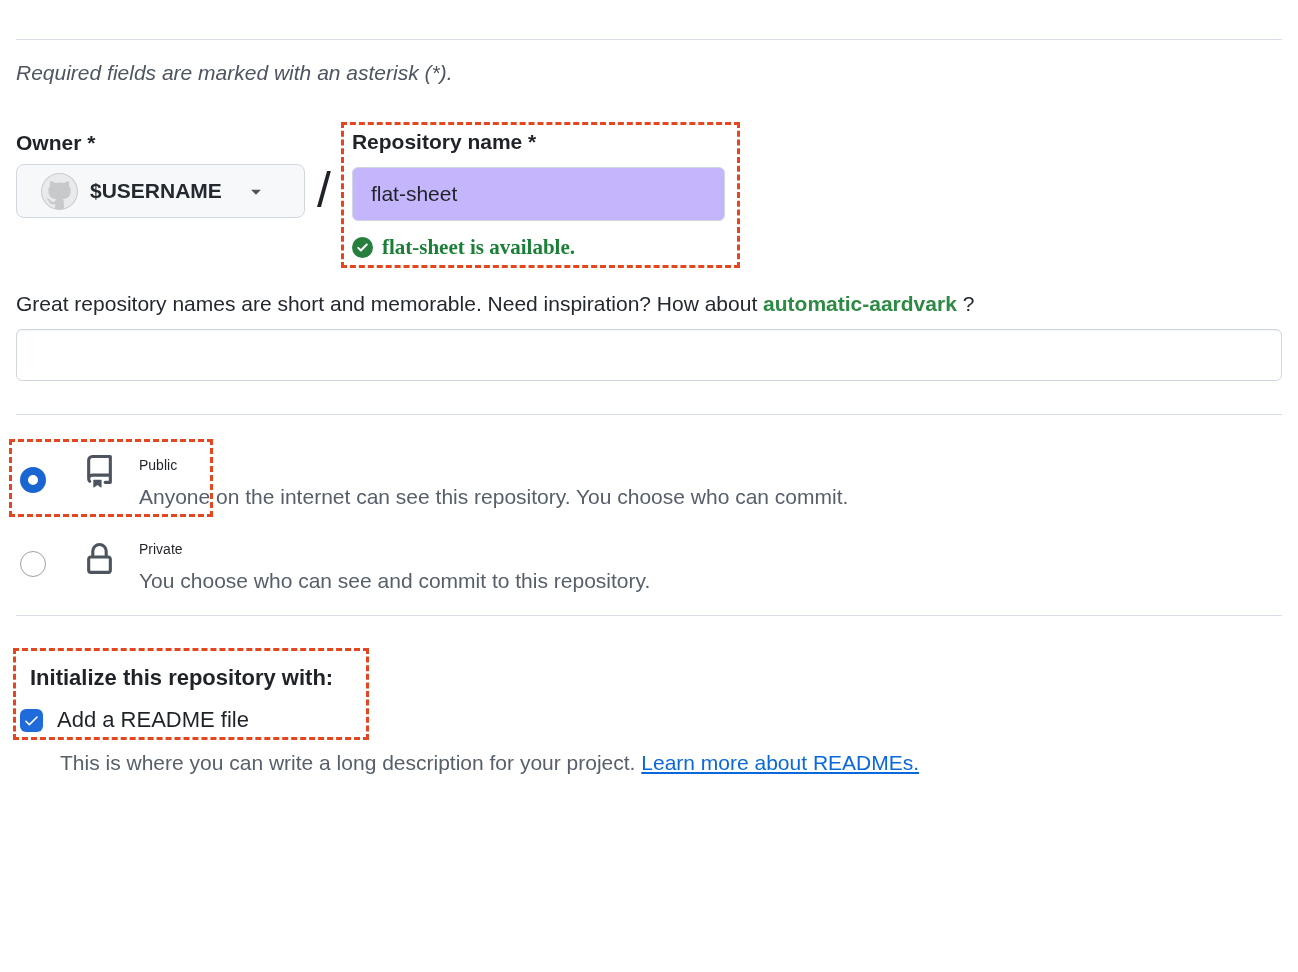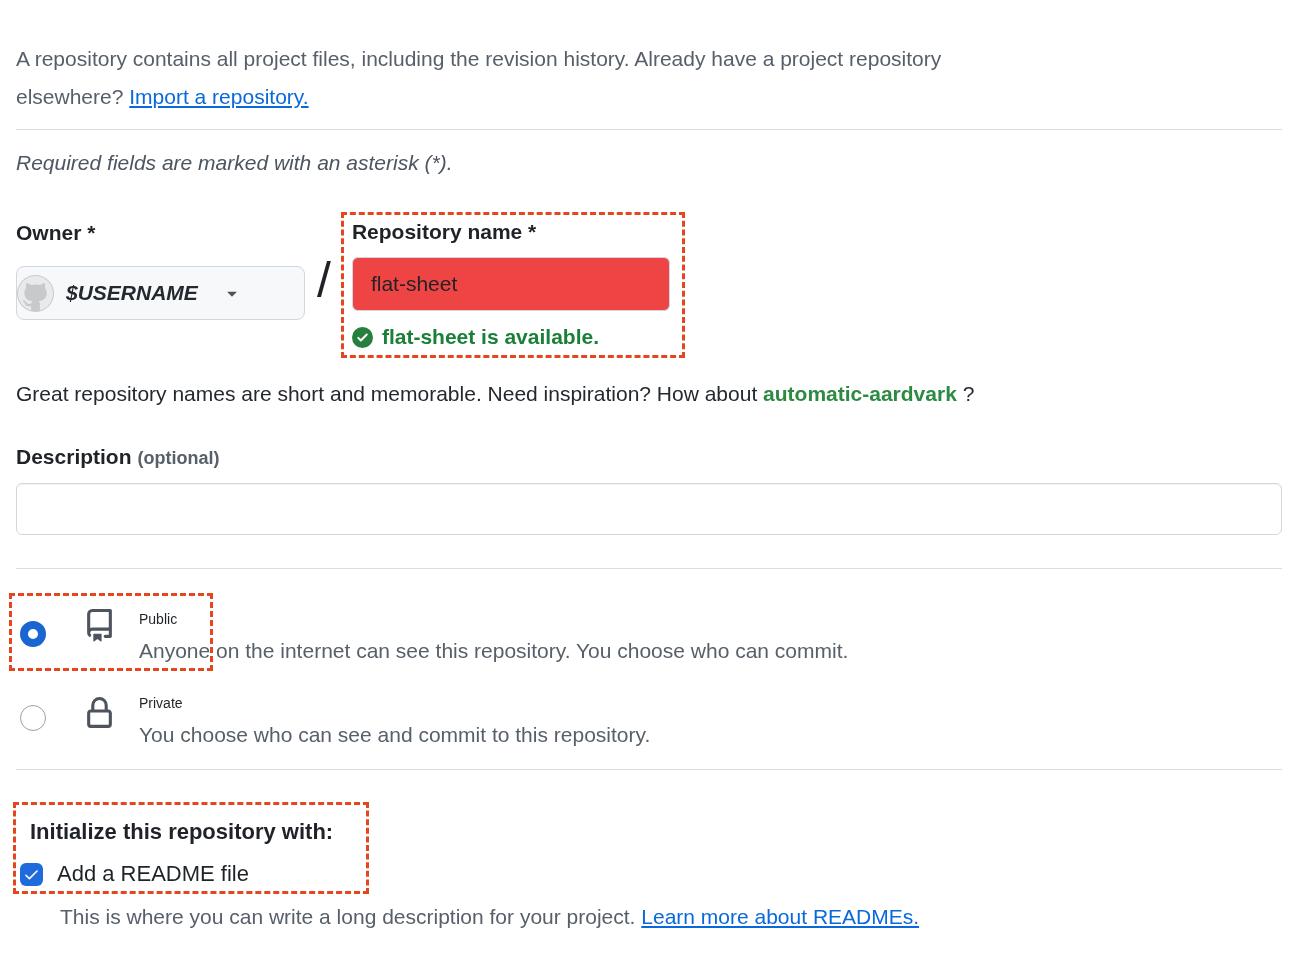--- a/index.html
+++ b/index.html
@@ -28,50 +28,50 @@
   .required-note {
     margin: 20px 0 0 0; font-style: italic; font-size: 21px; line-height: 26px; color: #4d5560;
   }
 
   
   .owner-repo-row { display: flex; align-items: flex-start; margin-top: 36px; }
   .owner-col { padding-top: 8px; }
   .field-label {
     display: block; font-size: 21px; line-height: 26px; font-weight: 700; color: #1f2328;
   }
-  .owner-col .field-label { margin-bottom: 20px; }
+  .owner-col .field-label { margin-bottom: 8px; }
   .owner-select {
     width: 289px; height: 54px; background: #f6f8fa;
     border: 1px solid #d0d7de; border-radius: 8px;
-    display: flex; align-items: center; padding: 0 0; gap: 12px;
-    font-family: inherit; font-size: 21px; font-weight: 600; color: #24292f; cursor: pointer; font-style: italic;
+    display: flex; align-items: center; padding: 0 24px; gap: 12px;
+    font-family: inherit; font-size: 21px; font-weight: 600; color: #24292f; cursor: pointer;
   }
   .avatar {
     width: 37px; height: 37px; border-radius: 50%; background: #c7c9cb;
     display: inline-flex; align-items: center; justify-content: center; flex: 0 0 auto;
   }
   .caret-down { margin-left: 12px; flex: 0 0 auto; }
   .slash-separator {
     font-size: 50px; line-height: 56px; font-weight: 300; color: #1f2328;
     margin: 40px 10px 0 12px;
   }
 
   
   .annotation-dashed { border: 3px dashed #e5461f; }
 
   .repo-box { padding: 4px 12px 6px 8px; }
   .repo-input {
-    display: block; width: 318px; height: 54px; margin-top: 12px;
+    display: block; width: 373px; height: 54px; margin-top: 12px;
     border: 1px solid #d0d7de; border-radius: 6px;
     font-family: inherit; font-size: 21px; color: #1f2328; padding: 0 18px;
-    outline: none; background: #ef4444;
+    outline: none; background: #c4b5fd;
   }
   .availability-row {
     display: flex; align-items: center; gap: 9px; margin-top: 14px;
-    font-size: 21px; font-weight: 700; color: #1a7f37; line-height: 24px;
+    font-size: 21px; font-weight: 700; color: #1a7f37; line-height: 24px; font-family: Liberation Serif, serif;
   }
 
   .suggestion { margin: 23px 0 0 0; font-size: 21px; line-height: 26px; color: #24292f; }
   .suggested-name { color: #2c8a43; font-weight: 700; }
 
   .desc-label-row { margin-top: 37px; font-size: 21px; line-height: 26px; }
   .desc-label { font-weight: 700; color: #1f2328; }
   .optional-note { font-size: 18px; font-weight: 600; color: #57606a; margin-left: 6px; }
   .desc-input {
     display: block; width: 100%; height: 52px; margin-top: 12px;
@@ -117,23 +117,20 @@
   .readme-note {
     margin: 10px 0 0 44px; font-size: 21px; line-height: 26px; color: #57606a;
   }
 </style>
 </head>
 <body>
 
 <div class="container">
 
 
-  <p class="intro"><span>A repository contains all project files, including the revision history. Already have a project repository</span><br>
-    <span>elsewhere?</span>
-    <a class="link">Import a repository.</a></p>
 
   <hr class="divider">
 
   <p class="required-note">Required fields are marked with an asterisk (*).</p>
 
   <div class="owner-repo-row">
 
     <div class="owner-col">
       <span class="field-label">Owner *</span>
       <button class="owner-select">
@@ -160,23 +157,20 @@
         </svg>
         <span>flat-sheet is available.</span>
       </div>
     </div>
   </div>
 
   <p class="suggestion"><span>Great repository names are short and memorable. Need inspiration? How about</span>
     <span class="suggested-name">automatic-aardvark</span>
     <span>?</span></p>
 
-  <div class="desc-label-row">
-    <span class="desc-label">Description</span><span class="optional-note">(optional)</span>
-  </div>
   <input class="desc-input" type="text" value="" style="">
 
   <hr class="divider divider-2">
 
   <div class="options">
 
     <div class="option-row">
       <div class="public-overlay annotation-dashed"></div>
       <span class="radio selected"></span>
       <svg class="option-icon" viewBox="0 0 16 16" width="33" height="33" fill="#4d545e">

